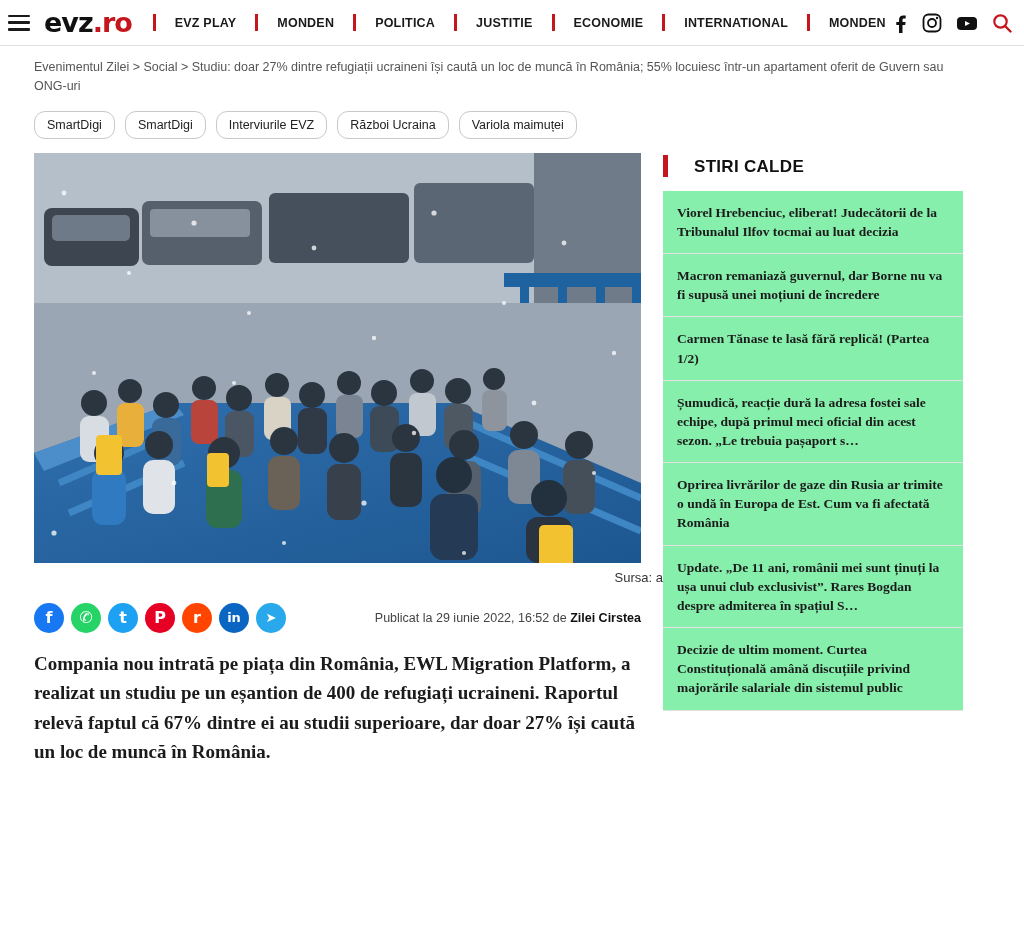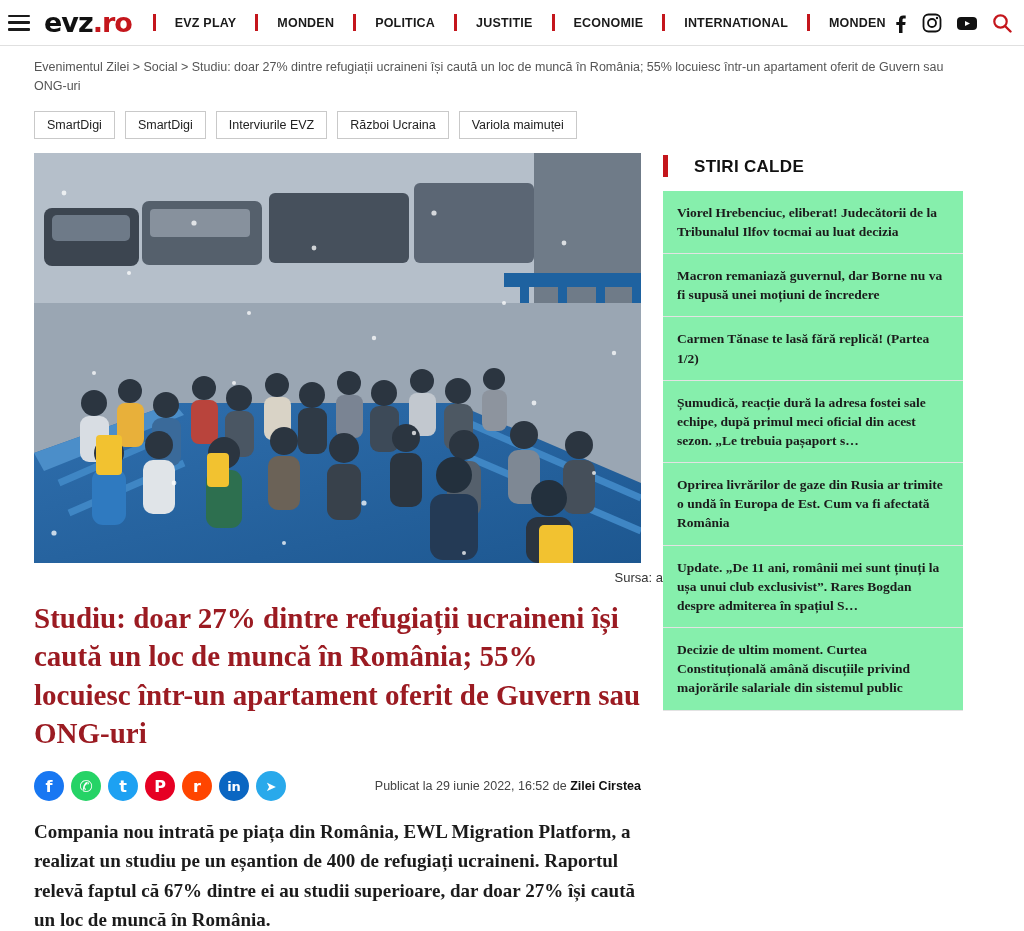--- a/index.html
+++ b/index.html
@@ -53,21 +53,21 @@
   .breadcrumb {
     padding: 12px 34px 4px 34px;
     font-size: 12.5px; color: #555; line-height: 1.55;
     max-width: 1000px;
   }
   
   .tags {
     display: flex; gap: 10px; padding: 10px 34px 0 34px;
   }
   .tag {
-    border: 1px solid #c9c9c9; border-radius: 0;
+    border: 1px solid #c9c9c9; border-radius: 11px;
     padding: 6px 12px; font-size: 12.5px; color: #222;
     background: #fff; cursor: pointer; white-space: nowrap;
   }
   
   .wrap {
     display: flex; padding: 14px 34px 0 34px; gap: 22px;
   }
   .main { width: 607px; flex: none; }
   .side { width: 300px; flex: none; }
   
@@ -316,21 +316,20 @@
               <circle cx="560" cy="320" r="2"></circle>
               <circle cx="20" cy="380" r="2.6"></circle>
             <circle cx="200" cy="230" r="2"></circle>
               <circle cx="380" cy="280" r="2.2"></circle>
           </g>
         </svg>
       </div>
       <div class="caption">Sursa: arhivă EVZ</div>
     </div>
 
-    <h1 class="title">Studiu: doar 27% dintre refugiații ucraineni își caută un loc de muncă în România; 55% locuiesc într-un apartament oferit de Guvern sau ONG-uri</h1>
 
     <div class="share-row">
       <div class="share-icons">
         <div class="sico" style="background:#1877f2">f</div>
         <div class="sico" style="background:#25d366">✆</div>
         <div class="sico" style="background:#1da1f2">t</div>
         <div class="sico" style="background:#e60023">P</div>
         <div class="sico" style="background:#ff4500">r</div>
         <div class="sico" style="background:#0a66c2;font-size:13px">in</div>
         <div class="sico" style="background:#29a9eb;font-size:13px">➤</div>

